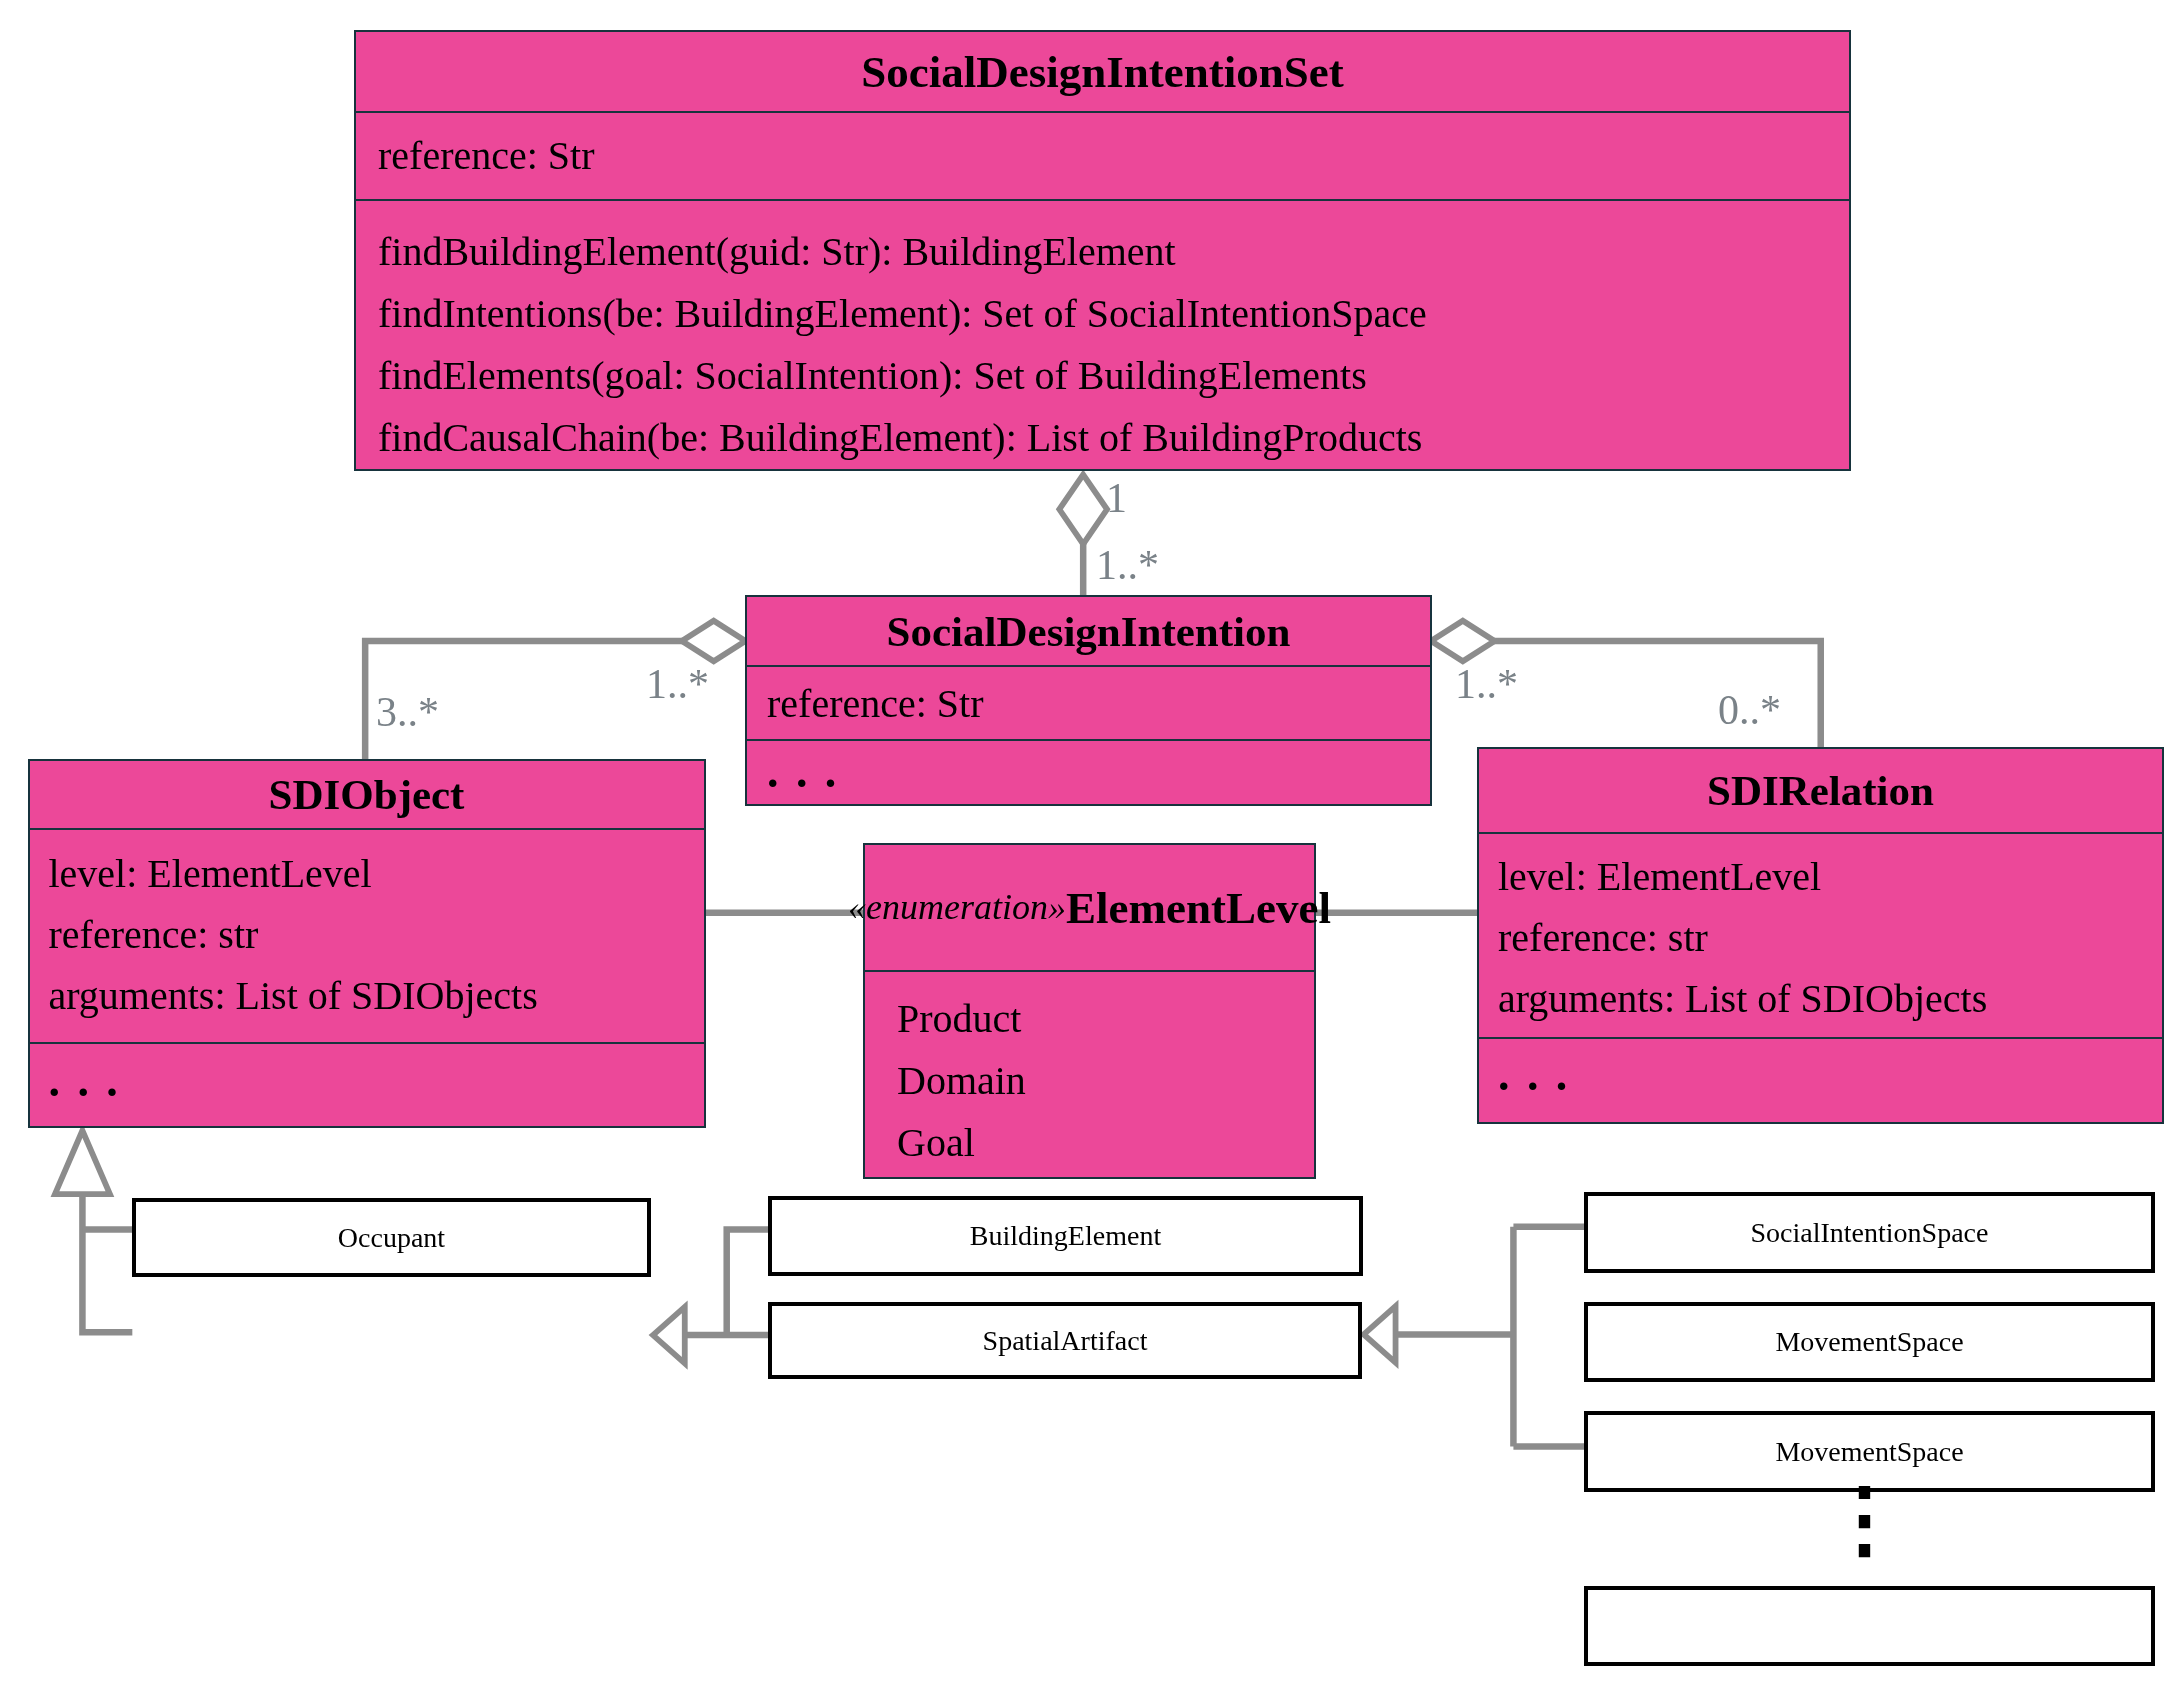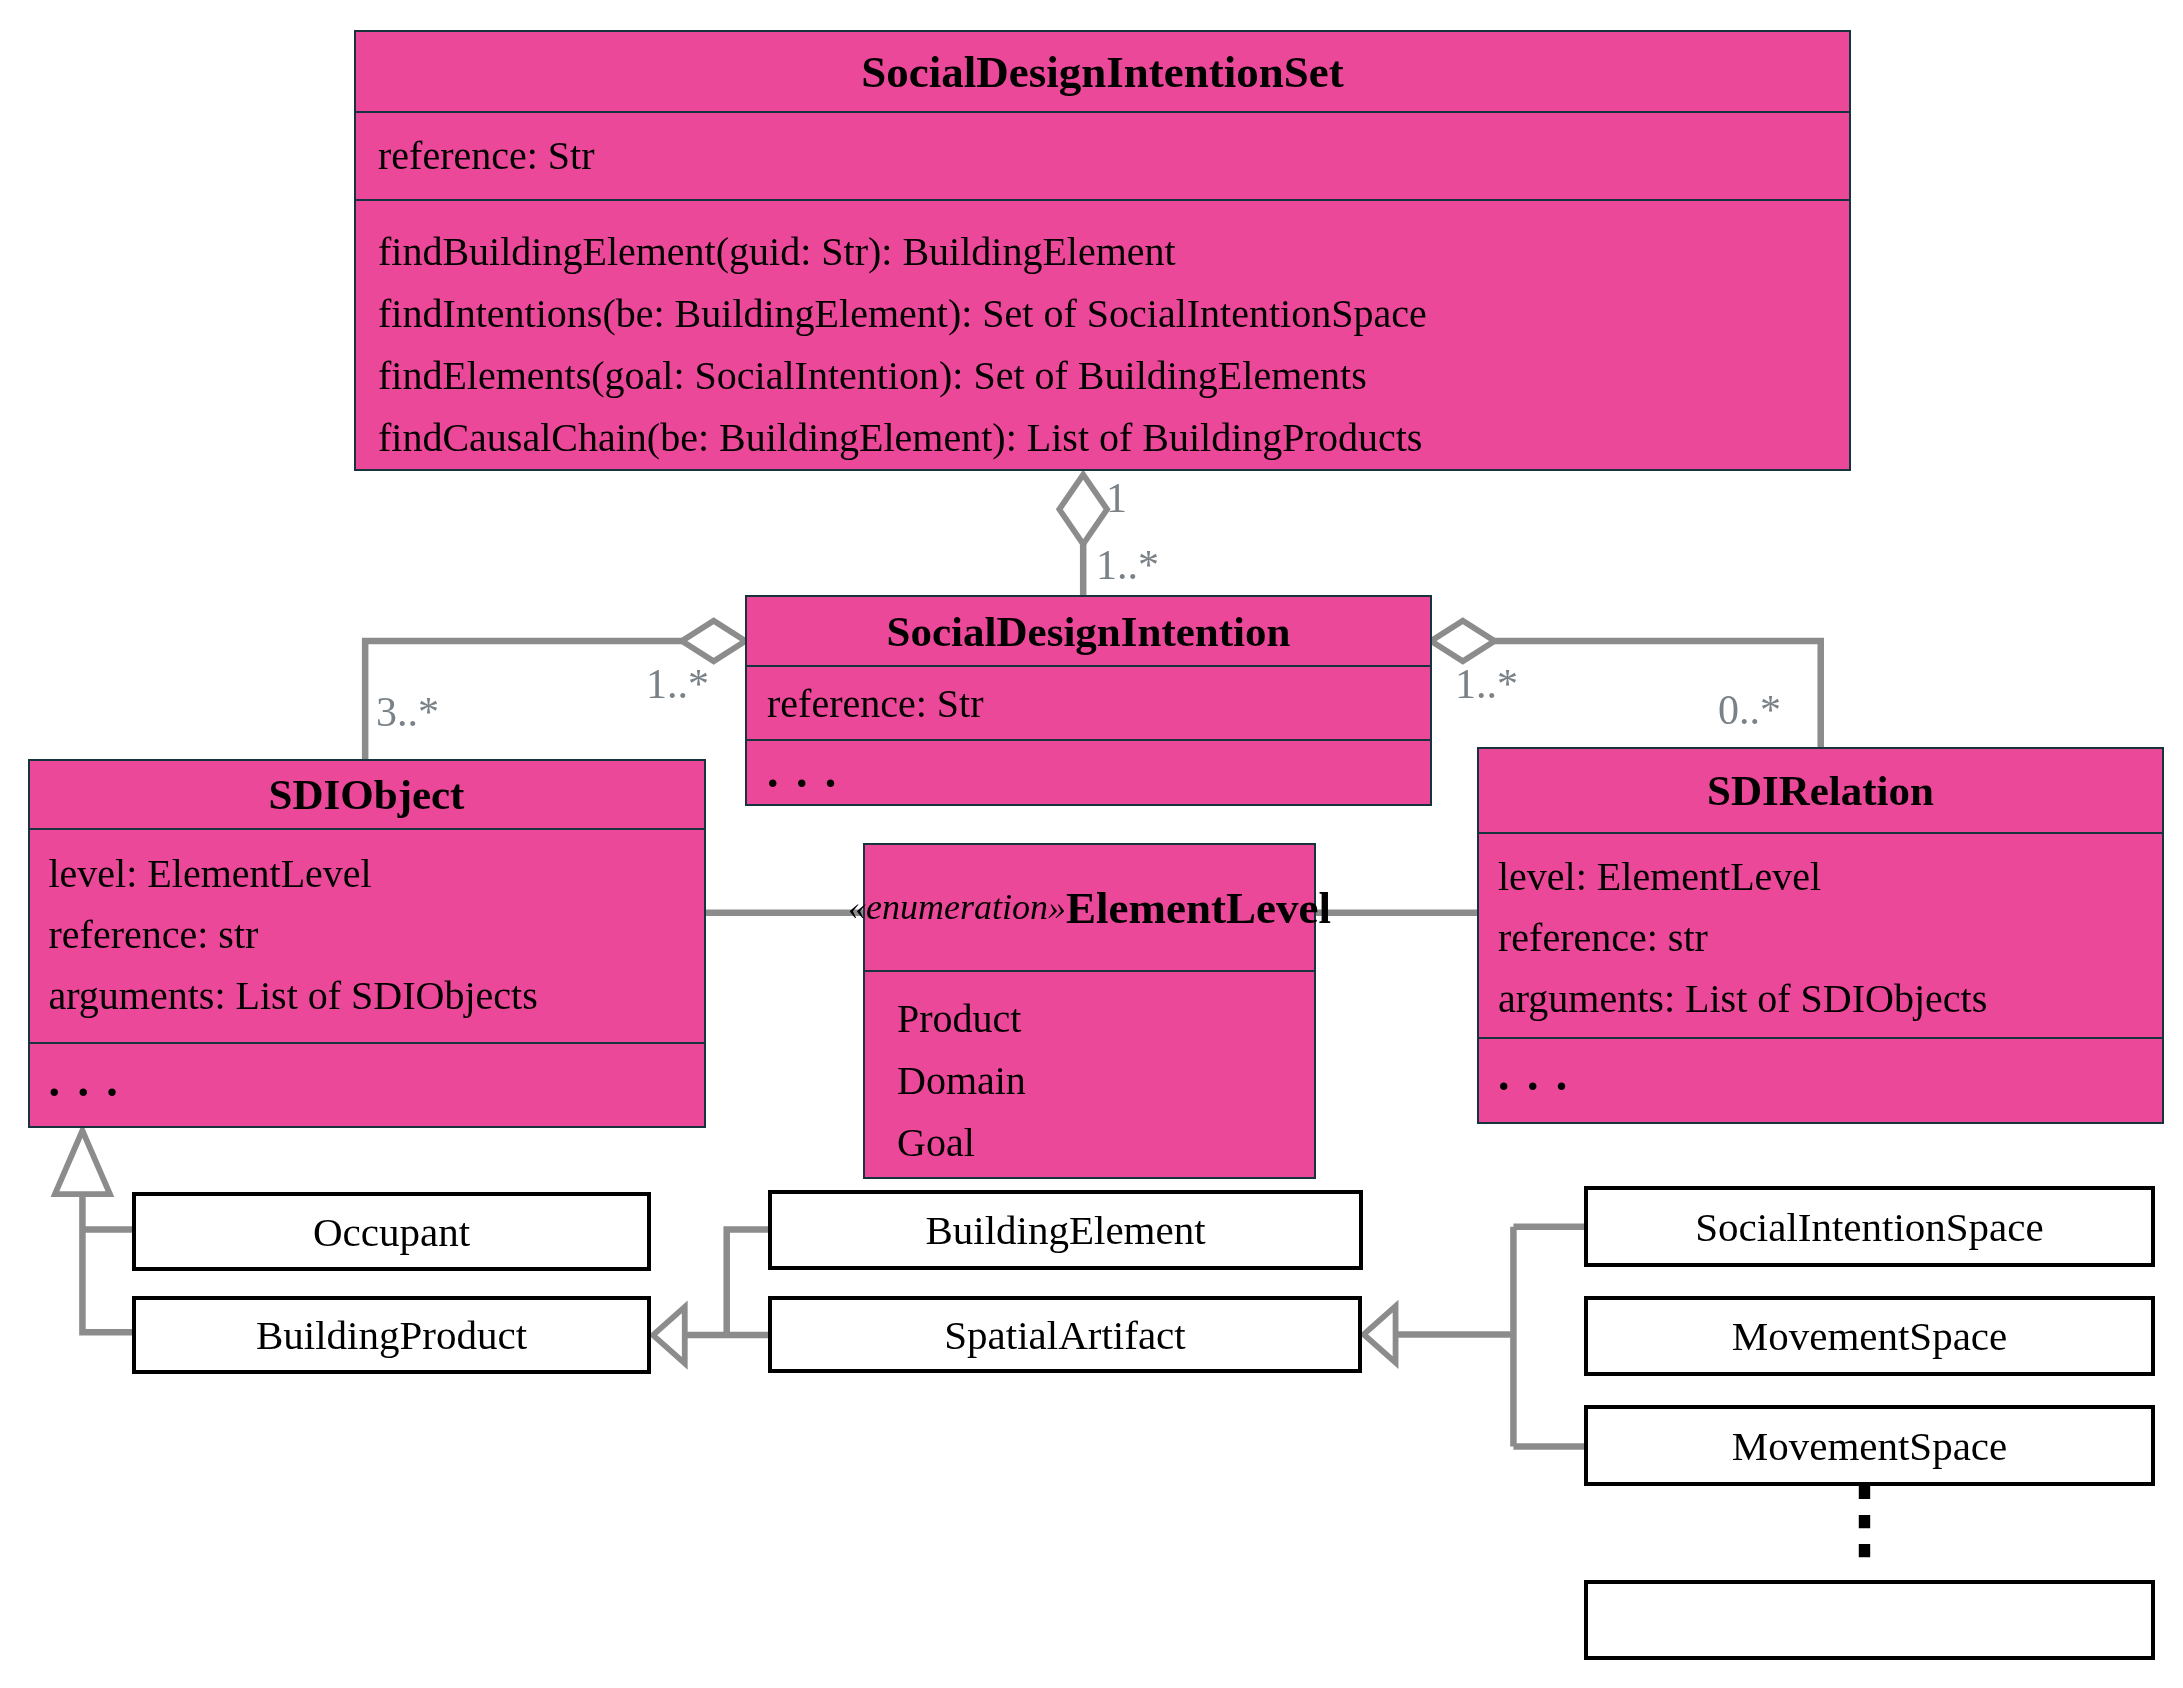--- a/index.html
+++ b/index.html
@@ -72,22 +72,23 @@
   #box-rel   .c-meth  { flex: 1; padding: 8.7px 0 0 19px; }
 
   
   .simple-box {
     position: absolute;
     box-sizing: border-box;
     background: #ffffff;
     border: 4.3px solid #000000;
     z-index: 2;
     display: flex; align-items: center; justify-content: center;
-    font-size: 41px;
+    font-size: 28px;
     white-space: nowrap;
+    margin-top: 6px;
   }
   #box-occupant  { left: 132px;  top: 1192px; width: 519px; height: 79px; }
   #box-bproduct  { left: 132px;  top: 1296px; width: 519px; height: 78px; }
   #box-belement  { left: 768px; top: 1190px; width: 595px; height: 80px; }
   #box-sartifact { left: 768px; top: 1296px; width: 594px; height: 77px; }
   #box-sispace   { left: 1584px; top: 1186px; width: 571px; height: 81px; }
   #box-mspace    { left: 1584px; top: 1296px; width: 571px; height: 80px; }
   #box-vspace    { left: 1584px; top: 1405px; width: 571px; height: 81px; }
   #box-empty     { left: 1584px; top: 1580px; width: 571px; height: 80px; }
 
@@ -210,21 +211,20 @@
       <div class="line">level: ElementLevel</div>
       <div class="line">reference: str</div>
       <div class="line">arguments: List of SDIObjects</div>
     </div>
     <div class="compartment uml-lines c-meth">
       <div class="line dots-line">...</div>
     </div>
   </div>
 
   <div class="simple-box" id="box-occupant">Occupant</div>
-  <div class="simple-box" id="box-bproduct">BuildingProduct</div>
   <div class="simple-box" id="box-belement">BuildingElement</div>
   <div class="simple-box" id="box-sartifact">SpatialArtifact</div>
   <div class="simple-box" id="box-sispace">SocialIntentionSpace</div>
   <div class="simple-box" id="box-mspace">MovementSpace</div>
   <div class="simple-box" id="box-vspace">MovementSpace</div>
   <div class="simple-box" id="box-empty"></div>
 
   <div class="mult" id="m-set-whole">1</div>
   <div class="mult" id="m-set-part">1..*</div>
   <div class="mult" id="m-obj-whole">1..*</div>

